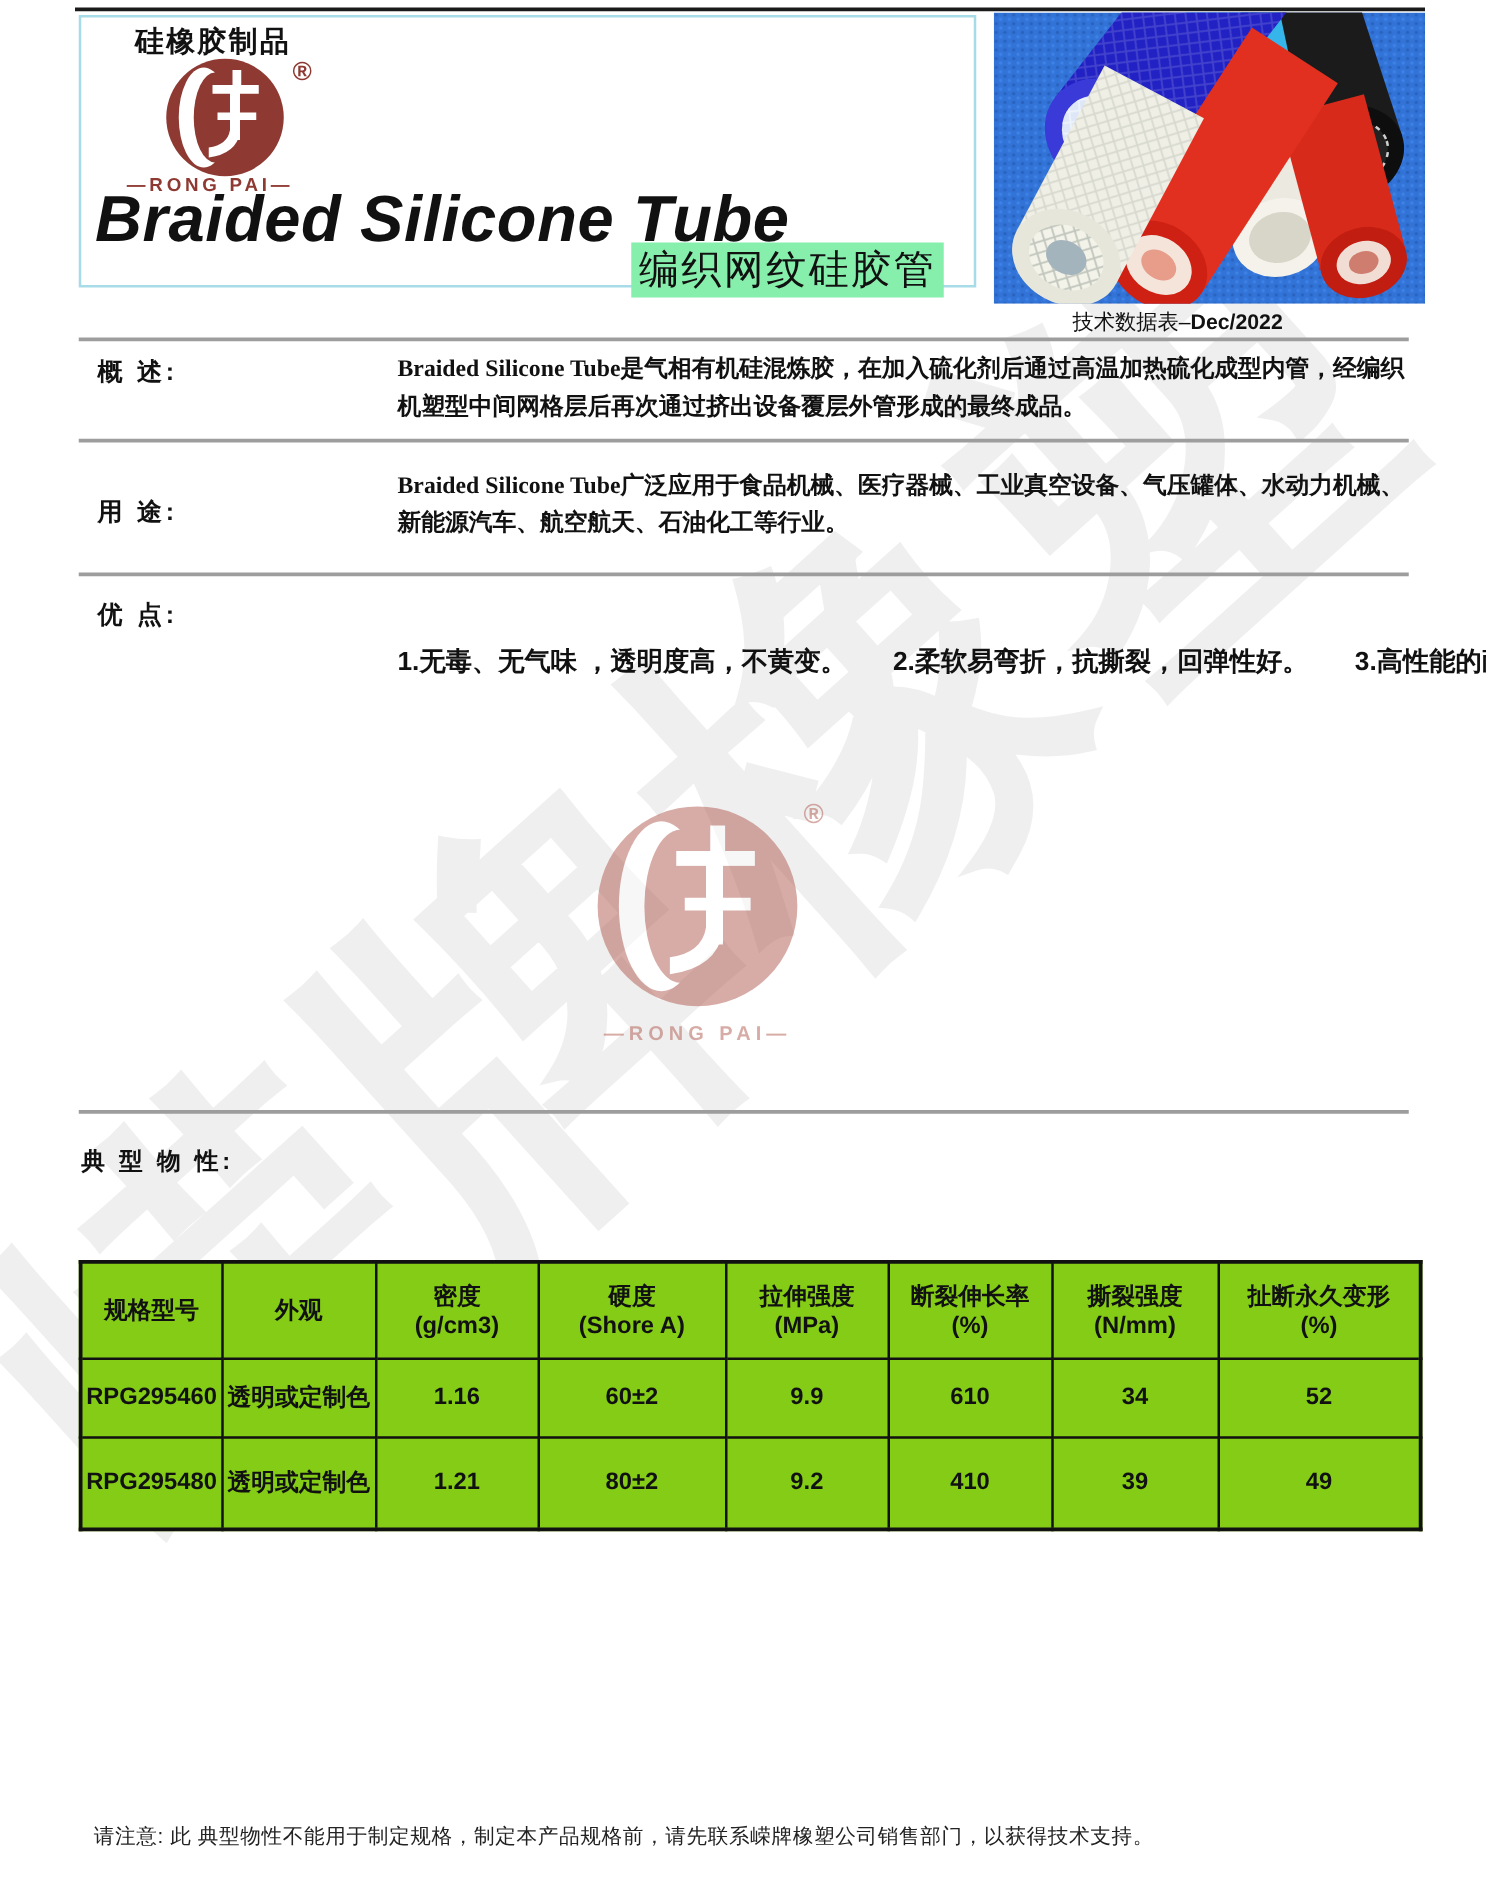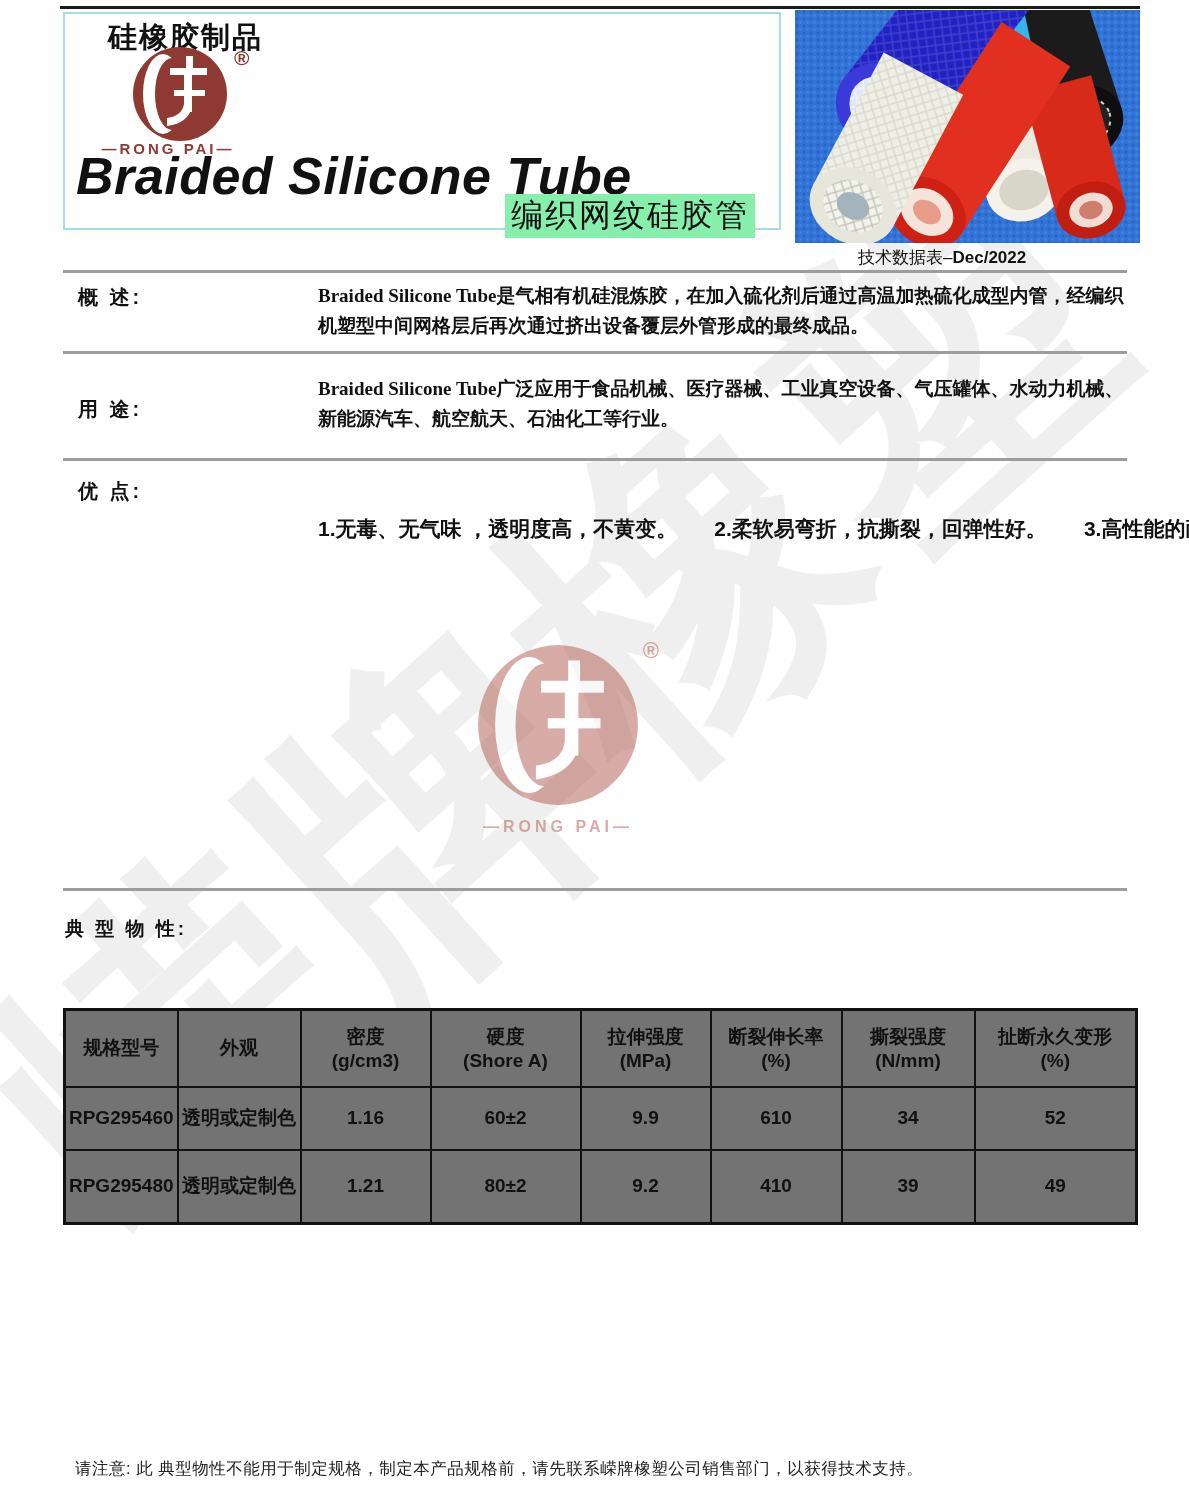--- a/index.html
+++ b/index.html
@@ -15,21 +15,21 @@
     color:rgba(120,120,120,0.12); white-space:nowrap; z-index:0; line-height:460px; }
   .wm-logo { left:468px; top:640px; width:180px; opacity:.5; z-index:0; text-align:center; }
   .wm-logo .wm-reg { position:absolute; right:-16px; top:-2px; font-size:22px; color:#b05a50; font-weight:bold; }
   .wm-brand { margin-top:4px; color:#b05a50; font-size:16px; font-weight:bold; letter-spacing:4px; }
 
   .content { position:relative; z-index:1; }
 
   
   .topline { left:60px; top:6px; width:1080px; height:3px; background:#1a1a1a; }
   .header-box { left:63px; top:12px; width:718px; height:218px; border:2px solid #a8dbe8; background:transparent; }
-  .tagline { left:108px; top:18px; font-size:29px; font-weight:600; letter-spacing:2px; }
+  .tagline { left:108px; top:18px; font-size:23px; font-weight:600; letter-spacing:2px; }
   .logo-wrap { left:130px; top:44px; width:100px; height:100px; color:#8e3a32; }
   .reg-mark { left:234px; top:46px; font-size:21px; color:#8e3a32; font-weight:bold; }
   .brand-line { left:88px; top:140px; width:160px; text-align:center; color:#8e3a32;
     font-size:15px; font-weight:bold; letter-spacing:3px; }
   .main-title { left:76px; top:146px; font-size:52px; font-weight:bold; letter-spacing:0.5px;font-style:italic; }
   .sub-title { left:505px; top:194px; font-size:32px; font-weight:normal; letter-spacing:2px; background:#86efac; padding:0 6px; }
   .photo { left:795px; top:10px; width:345px; height:233px; }
   .photo-caption { left:858px; top:246px; font-size:17px; }
   .photo-caption b { font-weight:bold; }
 
@@ -40,21 +40,21 @@
   .sec-body { left:318px; width:812px; font-size:19px; line-height:1.6; font-weight:bold;
     font-family:"Liberation Serif", serif; }
   .adv-list { left:318px; top:515px; width:760px; display:flex; gap:37px;
     font-size:21px; font-weight:600; }
   .adv-item { white-space:nowrap; }
 
   .props-label { left:65px; top:916px; font-size:19px; font-weight:bold; letter-spacing:3px; }
 
   
   table.props { left:63px; top:1008px; width:1072px; border-collapse:collapse; table-layout:fixed;
-    background:#737373; border:3px solid #111; }
+    background:#84cc16; border:3px solid #111; }
   table.props td, table.props th { border:2px solid #111; text-align:center; vertical-align:middle;
     font-size:19px; font-weight:bold; padding:2px; overflow:hidden; }
   tr.hdr { height:77px; }
   tr.r0 { height:70px; }
   tr.r1 { height:63px; }
   tr.r2 { height:74px; }
   .unit { display:block; font-weight:bold; }
   .unit:empty { display:none; }
 
   .footer-note { left:75px; top:1458px; font-size:16.5px; font-weight:500; color:#222; letter-spacing:0.5px; }

